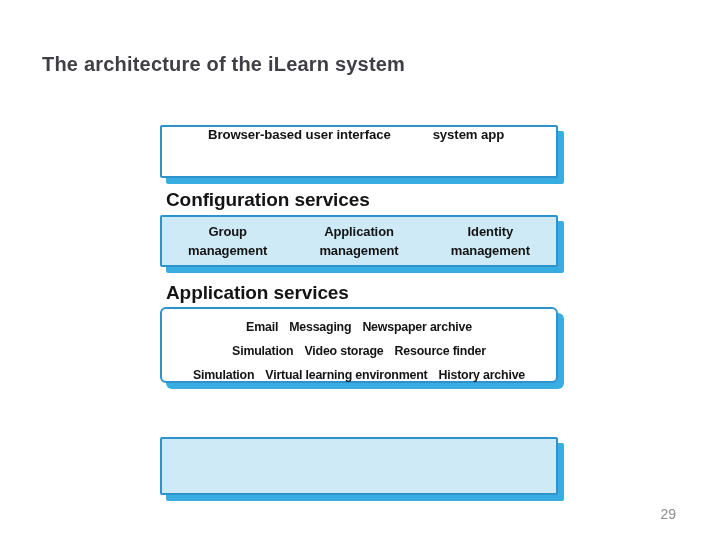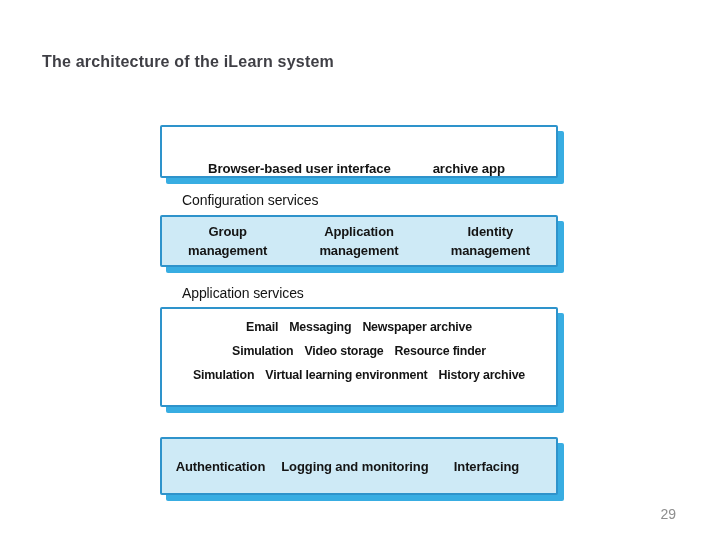--- a/index.html
+++ b/index.html
@@ -16,21 +16,21 @@
   body { width: 720px; height: 540px; overflow: hidden; }
   .slide {
     position: relative;
     width: 720px; height: 540px;
     background: #fff;
     font-family: "Liberation Sans", "DejaVu Sans", sans-serif;
   }
   .title {
     position: absolute;
     left: 42px; top: 53px;
-    font-size: 16px;
+    font-size: 20px;
     font-weight: 700;
     letter-spacing: 0.2px;
     color: var(--title-color);
     white-space: nowrap;
   }
   .diagram {
     position: absolute;
     left: 160px; top: 125px;
     width: 398px; height: 382px;
   }
@@ -42,55 +42,56 @@
     box-shadow: 6px 6px 0 0 var(--box-shadow);
     color: var(--text-color);
     font-weight: 600;
     font-size: 13px;
     letter-spacing: -0.1px;
   }
   .box.white { background: var(--fill-white); }
   .box.blue  { background: var(--fill-blue); }
   .layer-label {
     position: absolute;
-    left: 22px;
-    font-size: 14px;
-    font-weight: 400;
+    left: 6px;
+    font-size: 19px;
+    font-weight: 700;
     color: var(--text-color);
     letter-spacing: -0.1px;
     white-space: nowrap;
     line-height: 16px;
   }
   
   .box.ui-box {
     top: 0; height: 53px;
-    display: flex; align-items: flex-end;
+    display: flex; align-items: flex-start;
     padding-left: 46px; gap: 42px;
     font-size: 13.2px;
     white-space: nowrap;
   }
   .label-configuration { top: 67px; }
   
   .box.config-box {
     top: 90px; height: 52px;
     display: flex; align-items: center;
   }
   .config-col {
     flex: 1;
     text-align: center;
     line-height: 19px;
     white-space: nowrap;
   }
   .label-application { top: 160px; }
   
   .box.app-box {
-    top: 182px; height: 100px;
+    top: 182px; height: 76px;
     padding-top: 6px;
     font-size: 12.4px;
     letter-spacing: -0.2px;
+    border-radius: 6px;
   }
   .word-row {
     display: flex;
     justify-content: center;
     gap: 11px;
     line-height: 24px;
     white-space: nowrap;
   }
   .label-utility { top: 288px; margin-top: 48px; }
   
@@ -116,21 +117,21 @@
 <body>
 
 <div class="slide">
 
   <h1 class="title">The architecture of the iLearn system</h1>
 
   <div class="diagram">
 
     <div class="box white ui-box">
       <span>Browser-based user interface</span>
-      <span>archive app</span>
+      <span>system app</span>
     </div>
 
     <div class="layer-label label-configuration">Configuration services</div>
     <div class="box blue config-box">
       <div class="config-col">
         <div>Group</div>
         <div>management</div>
       </div>
       <div class="config-col">
         <div>Application</div>
@@ -156,24 +157,19 @@
       </div>
       <div class="word-row">
         <span>Simulation</span>
         <span>Virtual learning environment</span>
         <span>History archive</span>
       </div>
     </div>
 
     <div class="layer-label label-utility">Utility services</div>
     <div class="box blue util-box">
-      <div class="util-row">
-        <span class="util-cell">Authentication</span>
-        <span class="util-cell">Logging and monitoring</span>
-        <span class="util-cell">Interfacing</span>
-      </div>
     </div>
 
   </div>
 
   <div class="page-number">29</div>
 
 </div>
 
 </body></html>

